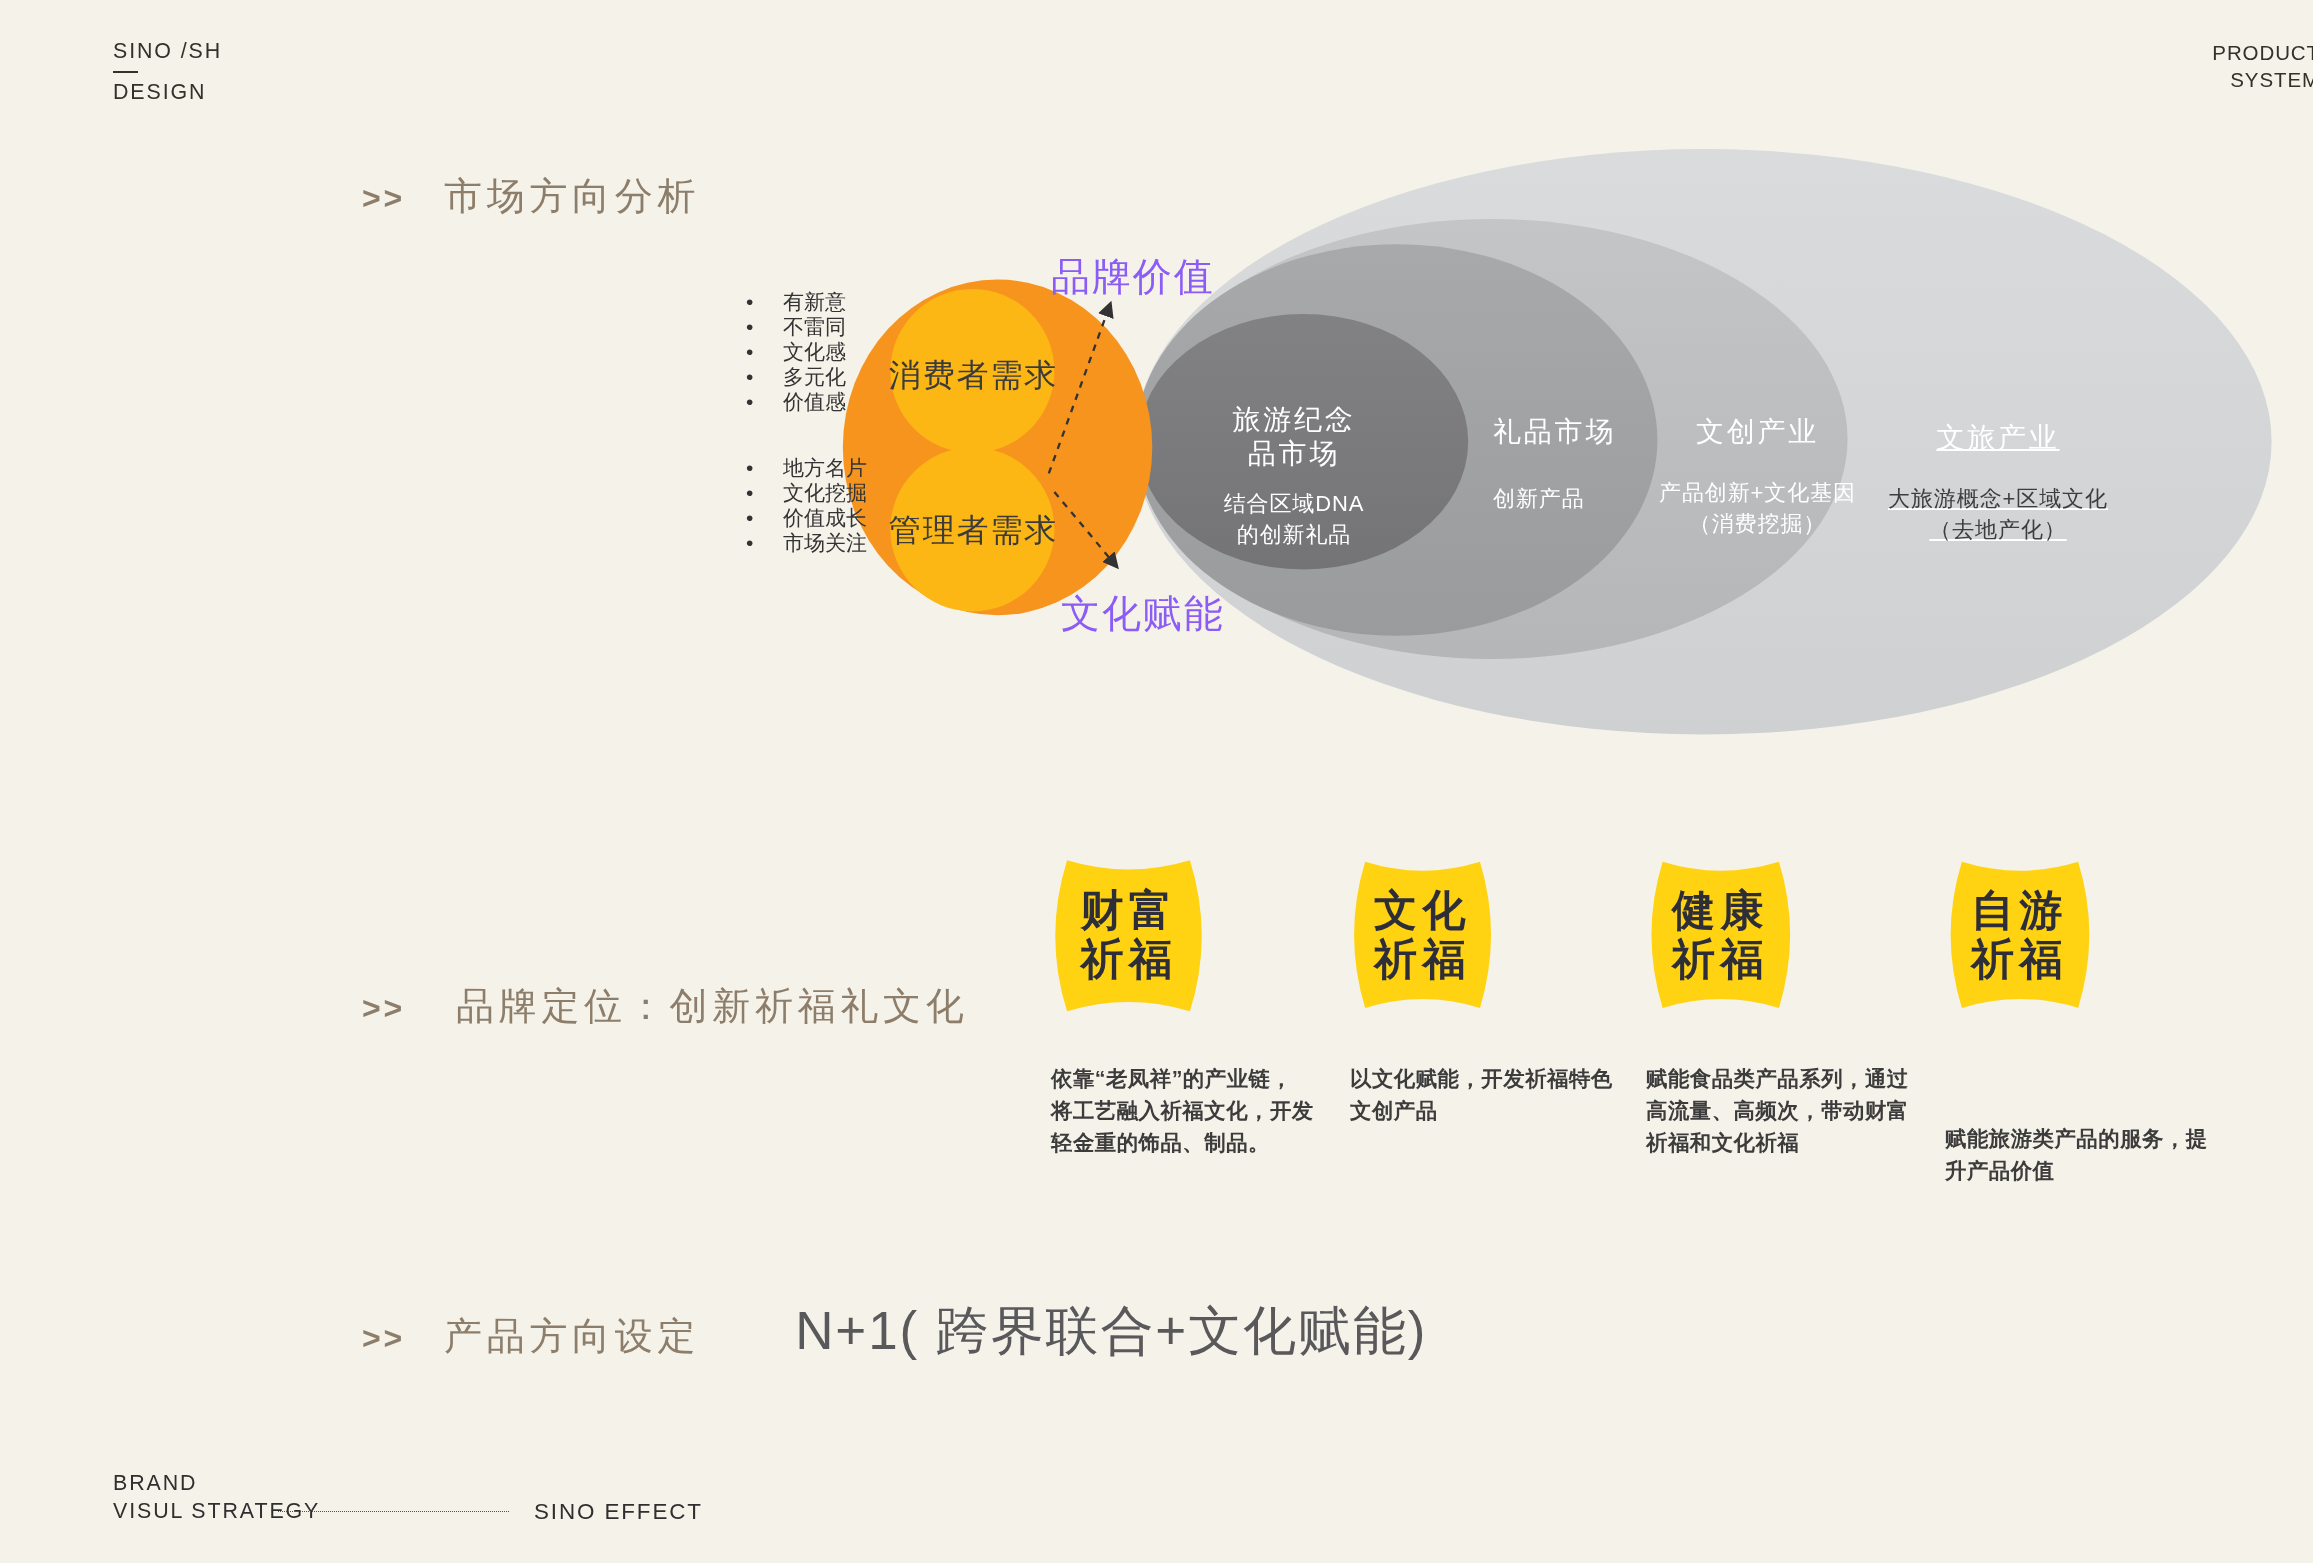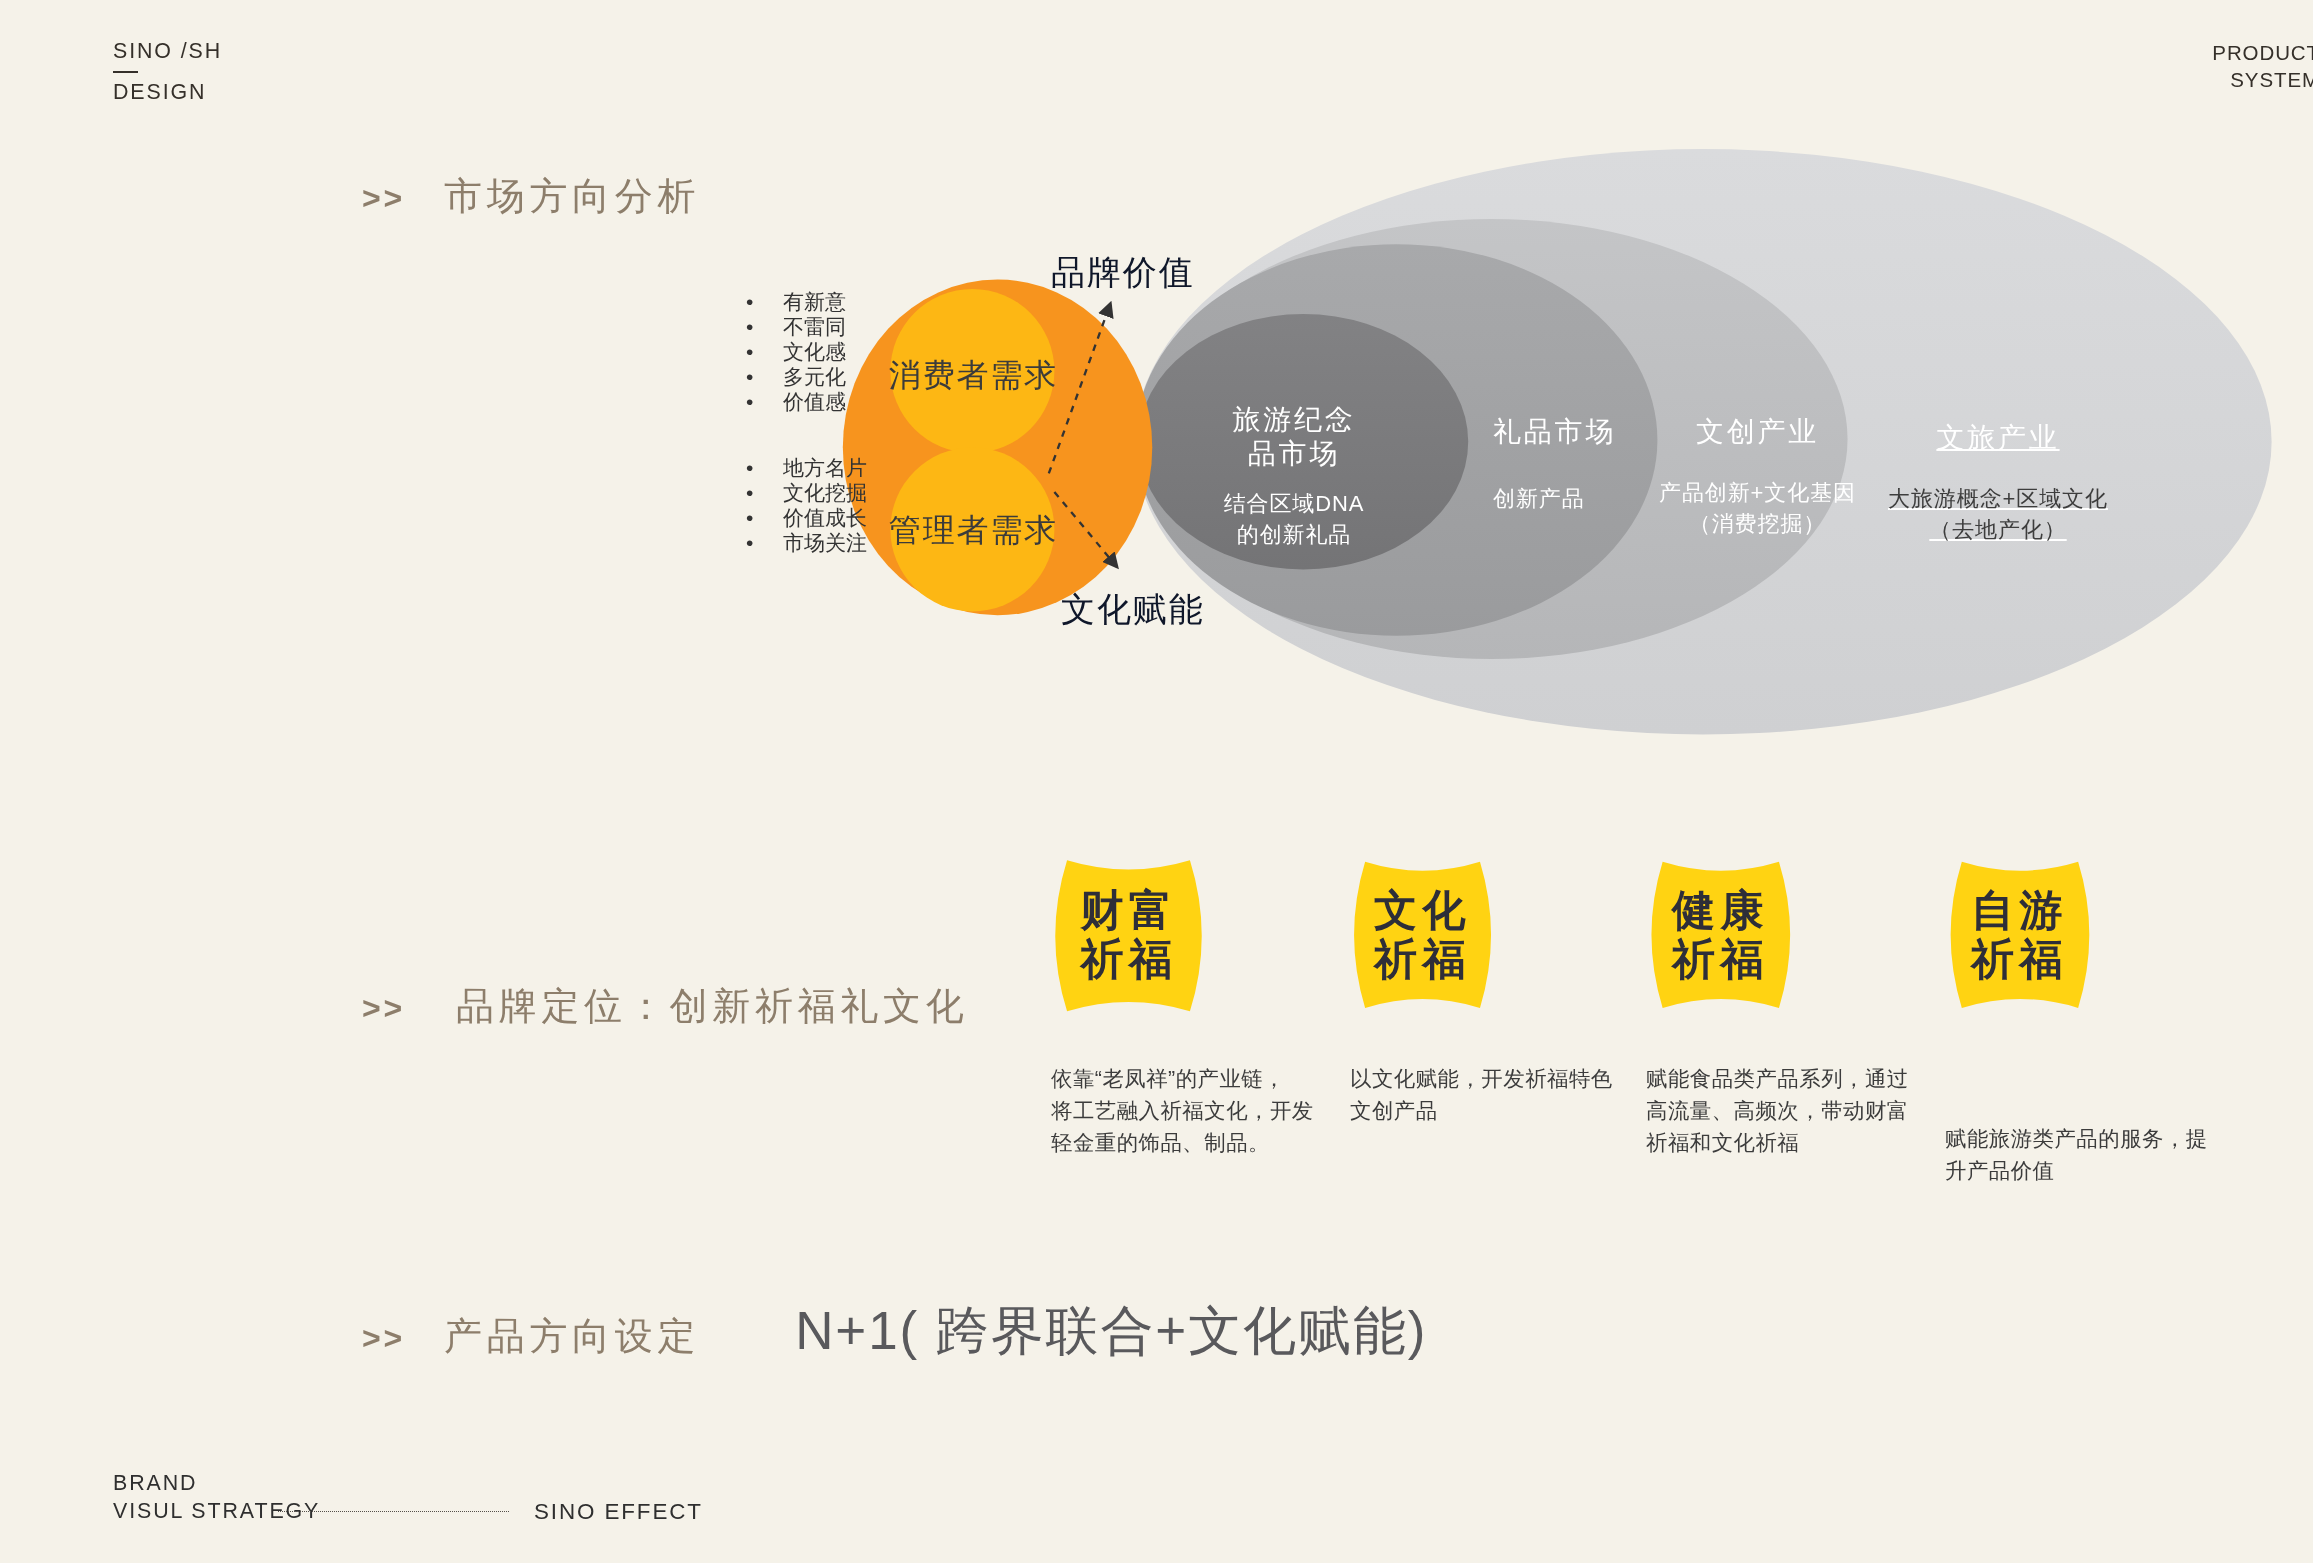--- a/index.html
+++ b/index.html
@@ -25,34 +25,34 @@
   .sec1 { left:322px; top:171px; }  .sec1 .sec-title { margin-left:39px; }
   .sec2 { left:322px; top:981px; } .sec2 .sec-title { margin-left:51px; }
   .sec3 { left:322px; top:1296px; } .sec3 .sec-title { margin-left:39px; }
   .formula { font-size:53px; letter-spacing:1.9px; color:#59595c; margin-left:95px; }
 
   
   .bullets { font-size:21px; line-height:25px; color:#333; }
   .bullet { position:relative; padding-left:37px;text-align:center; }
   .bullet::before { content:"•"; position:absolute; left:0; top:0; }
   .circle-label { width:227px; text-align:center; font-size:32px; color:#3b3b3b; letter-spacing:1.9px; }
-  .arrow-label { font-size:34px; color:#0f172a; letter-spacing:1.9px; }
+  .arrow-label { font-size:39px; color:#8b5cf6; letter-spacing:1.9px; }
 
   .ring-block { text-align:center; color:#fff; }
   .ring-title { font-size:28px; line-height:34px; letter-spacing:2.8px; }
   .ring-sub { font-size:22px; line-height:31px; letter-spacing:0.9px; }
   .left-align { text-align:left;font-family:Liberation Mono, monospace; }
   .dark-sub { color:#3d3d3d; }
 
   
   .badge-label {
     text-align:center; font-family:"DejaVu Serif", serif; font-weight:700;
     font-size:43px; line-height:49px; letter-spacing:5.6px; color:#2e2e38;
   }
-  .badge-desc { font-size:21.4px; line-height:32px; color:#3c3c3c; letter-spacing:0.5px; }
+  .badge-desc { font-size:21.4px; line-height:32px; color:#3c3c3c; letter-spacing:0.5px;font-weight:bold; }
 
   
   .footer-left { left:73px; top:1469px; font-size:21.4px; line-height:28px; letter-spacing:1.9px; color:#2f2f2f; }
   .footer-divider { left:238px; top:1511px; width:231px; border-top:1.9px dotted #55504a; }
   .footer-effect { left:494px; top:1499px; font-size:22.4px; letter-spacing:1.9px; color:#2f2f2f; }
   .credits { right:34px; top:1498px; font-size:22px; color:#2b2b2b; white-space:pre; }
 </style>
 </head>
 <body>
 

